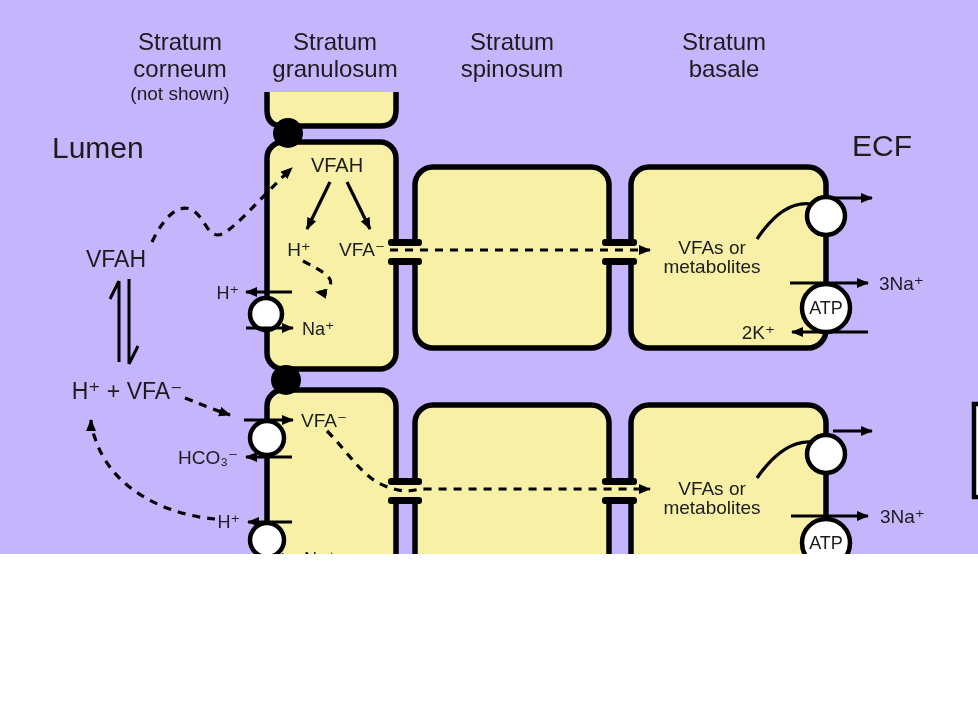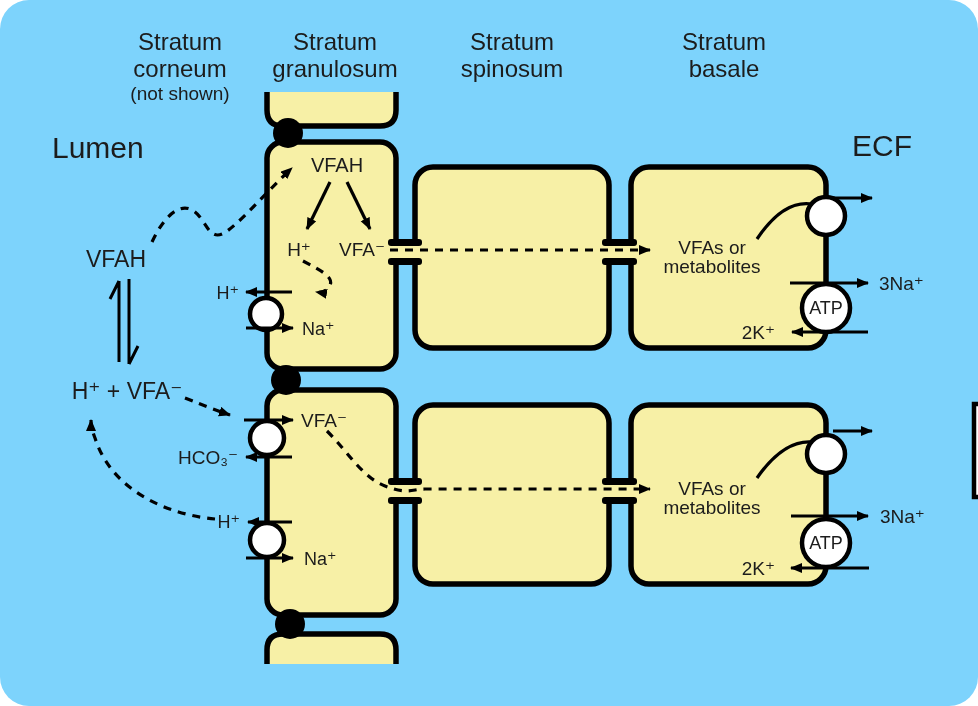--- a/index.html
+++ b/index.html
@@ -1,17 +1,17 @@
 <!DOCTYPE html>
 <html><head>
 <meta charset="utf-8">
 <style>
   html,body{margin:0;padding:0;background:#ffffff;}
-  #stage{position:relative;width:978px;height:706px;overflow:hidden;background:#7dd3fc;
-         font-family:"Liberation Sans","DejaVu Sans",sans-serif;border-radius:29px;}
+  #stage{position:relative;width:978px;height:554px;overflow:hidden;background:#c4b5fd;
+         font-family:"Liberation Sans","DejaVu Sans",sans-serif;}
   svg{display:block;}
   text{font-family:"Liberation Sans","DejaVu Sans",sans-serif;fill:#1c1c1c;}
   .hdr{font-size:24px;}
   .hdr-note{font-size:19px;}
   .big{font-size:30px;}
   .lum{font-size:23px;}
   .celllab{font-size:20px;}
   .ion{font-size:19px;}
   .mem{font-size:18px;}
   .atp{font-size:18px;}

